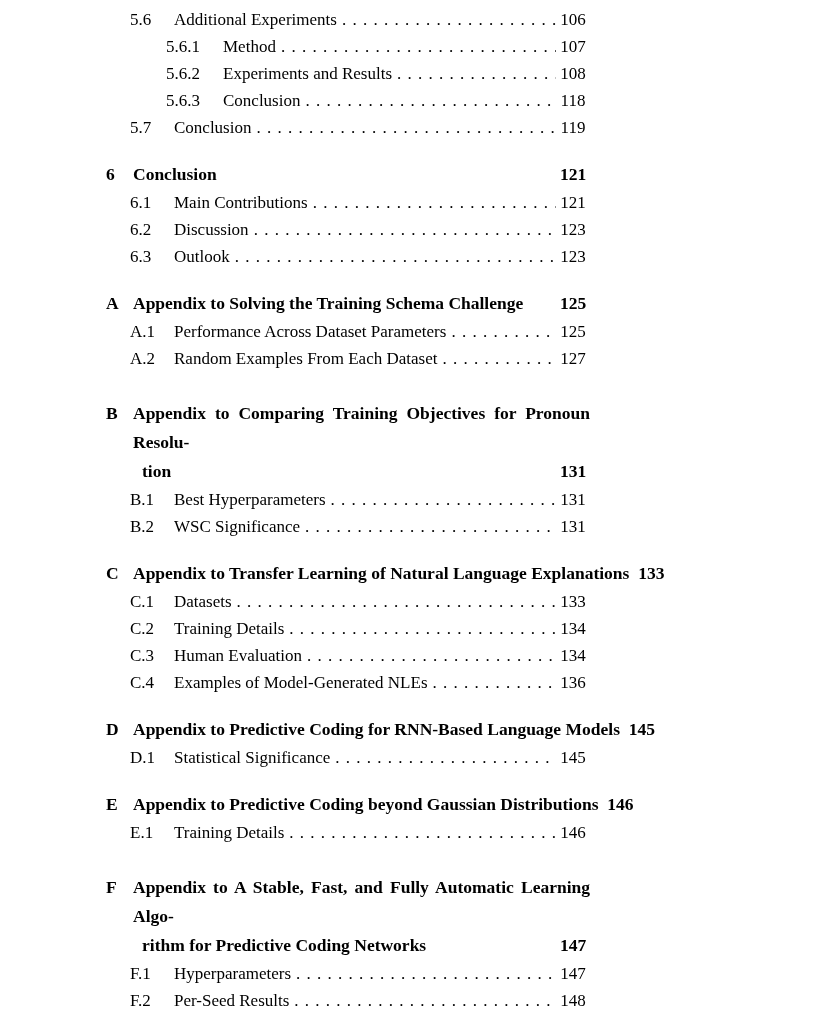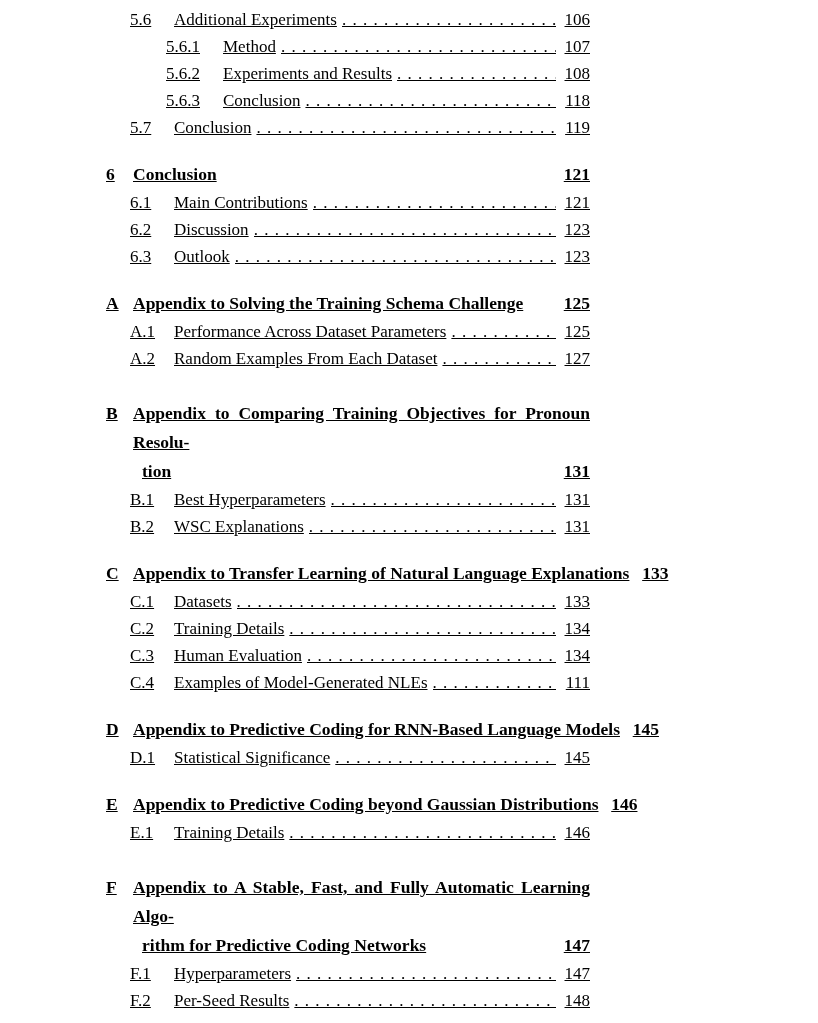--- a/index.html
+++ b/index.html
@@ -9,21 +9,20 @@
     background: #ffffff;
     color: #000000;
     font-family: "Liberation Serif", "DejaVu Serif", serif;
     overflow: hidden;
   }
   .page {
     box-sizing: border-box;
     width: 646px;
     height: 1023px;
     padding: 6px 56px 0 106px;
-    text-decoration: underline;
   }
   .toc { width: 100%; }
 
   .row { font-size: 17px; line-height: 27px; }
   .row.chapter {
     font-weight: bold;
     font-size: 17.5px;
     line-height: 29px;
     margin-top: 19px;
   }
@@ -56,21 +55,21 @@
   }
   .leader::before {
     content: ". . . . . . . . . . . . . . . . . . . . . . . . . . . . . . . . . . . . . . . . . . . . . . . . . . . . . . . . . . . . . . . . . . . . . . . . . . . .";
     word-spacing: 2px;
   }
   .spacer { flex: 1 1 auto; }
 
   .pagenum {
     flex: none;
     min-width: 34px;
-    text-align: right;
+    text-align: center;
   }
 </style>
 </head>
 <body>
 
 <div class="page">
   <div class="toc" id="toc">
       <div class="row section">
         <div class="line">
           <span class="num">5.6</span>
@@ -182,21 +181,21 @@
         <div class="line">
           <span class="num">B.1</span>
           <span class="title">Best Hyperparameters</span>
           <span class="leader"></span>
           <span class="pagenum">131</span>
         </div>
       </div>
       <div class="row section">
         <div class="line">
           <span class="num">B.2</span>
-          <span class="title">WSC Explanations</span>
+          <span class="title">WSC Significance</span>
           <span class="leader"></span>
           <span class="pagenum">131</span>
         </div>
       </div>
       <div class="row chapter">
         <div class="line">
           <span class="num">C</span>
           <span class="title">Appendix to Transfer Learning of Natural Language Explanations</span>
           <span class="spacer"></span>
           <span class="pagenum">133</span>
@@ -224,21 +223,21 @@
           <span class="title">Human Evaluation</span>
           <span class="leader"></span>
           <span class="pagenum">134</span>
         </div>
       </div>
       <div class="row section">
         <div class="line">
           <span class="num">C.4</span>
           <span class="title">Examples of Model-Generated NLEs</span>
           <span class="leader"></span>
-          <span class="pagenum">111</span>
+          <span class="pagenum">136</span>
         </div>
       </div>
       <div class="row chapter">
         <div class="line">
           <span class="num">D</span>
           <span class="title">Appendix to Predictive Coding for RNN-Based Language Models</span>
           <span class="spacer"></span>
           <span class="pagenum">145</span>
         </div>
       </div>

